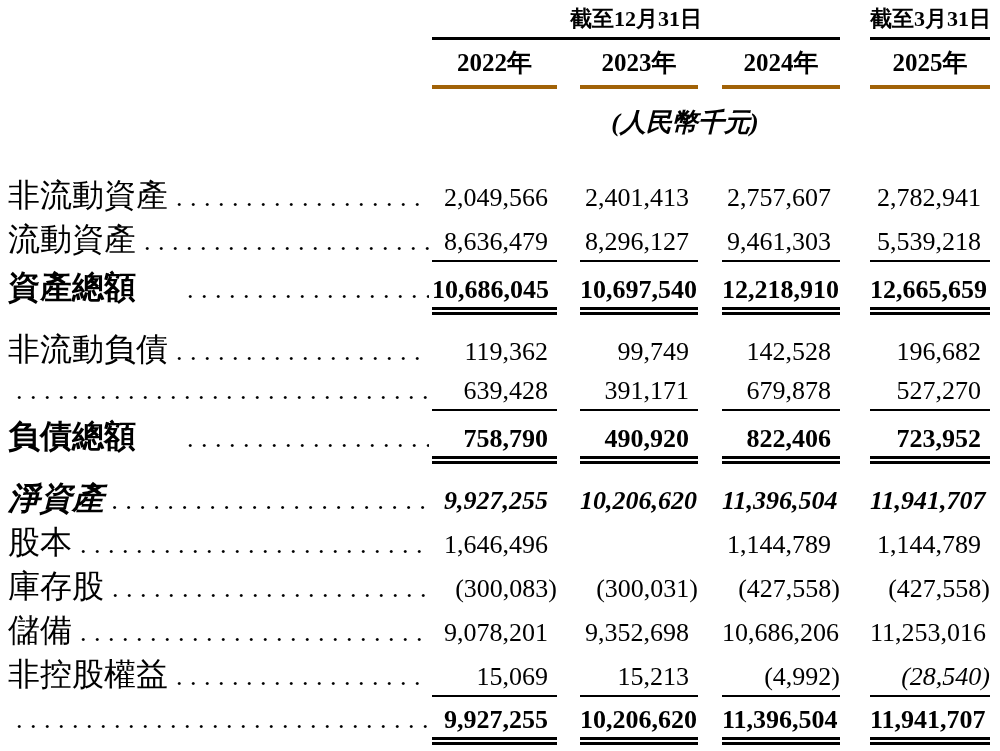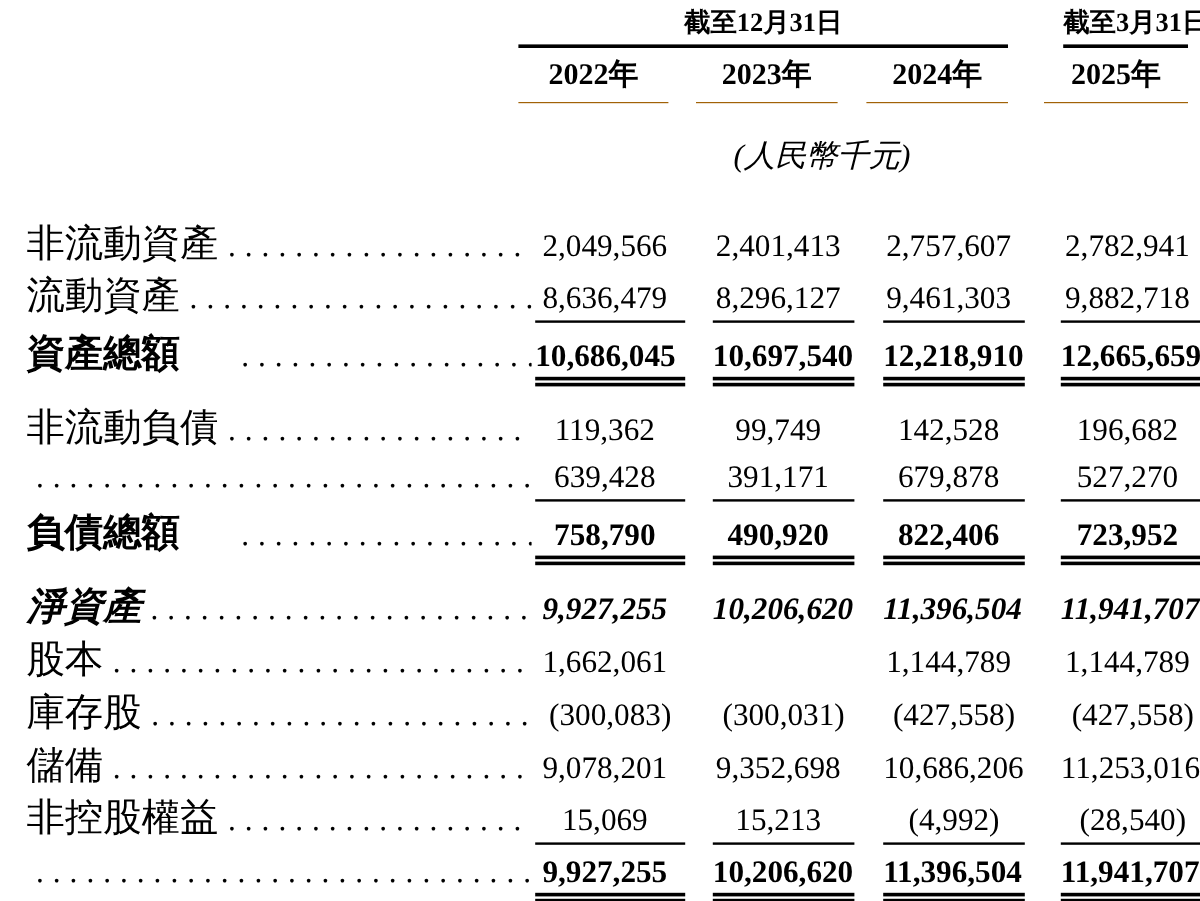--- a/index.html
+++ b/index.html
@@ -13,50 +13,50 @@
 
   .grid{display:grid;grid-template-columns:var(--cols);}
 
   
   .hdr-group{padding-top:7px;}
   .hgroup{
     font-weight:bold;font-size:22px;line-height:1.1;text-align:center;
     white-space:nowrap;padding-bottom:6px;border-bottom:3px solid #000;
   }
   .hg1{grid-column:2/7;}
-  .hg2{grid-column:8/9;margin-left:16px;}
+  .hg2{grid-column:8/9;}
   .hdr-years{margin-top:9px;}
   .yr{
     font-weight:bold;font-size:25px;line-height:1.1;text-align:center;
-    padding-bottom:8px;border-bottom:1px solid #a16207;white-space:nowrap;
+    padding-bottom:8px;border-bottom:4px solid #a16207;white-space:nowrap;
   }
   .yr.c1{grid-column:2}.yr.c2{grid-column:4}.yr.c3{grid-column:6}.yr.c4{grid-column:8}
-  .hdr-note{margin-top:30px;}
+  .hdr-note{margin-top:20px;font-weight:bold;}
   .note{
     grid-column:2/9;text-align:center;font-style:italic;font-size:26px;
     transform:translateX(-26px);line-height:1.1;
   }
 
   
-  .rows{margin-top:38px;margin-left:14px;}
+  .rows{margin-top:38px;}
   .row{
     display:grid;grid-template-columns:var(--cols);
     align-items:baseline;padding:3px 0 5px;
   }
   .label-cell{
     grid-column:1;display:flex;align-items:baseline;overflow:hidden;
     white-space:nowrap;padding-left:8px;padding-right:3px;
     font-size:32px;line-height:1.12;
   }
   .leader{
     flex:1;overflow:hidden;white-space:nowrap;margin-left:8px;
     font-size:26px;font-weight:normal;letter-spacing:0.5px;
   }
   .val{
-    text-align:center;font-size:26px;line-height:1.12;white-space:nowrap;
+    text-align:right;font-size:26px;line-height:1.12;white-space:nowrap;
     padding-right:9px;
   }
   .val.c1{grid-column:2}.val.c2{grid-column:4}.val.c3{grid-column:6}.val.c4{grid-column:8}
 
   .row.ruled .val{border-bottom:2.5px solid #000;padding-bottom:4px;}
   .row.bold .label-cell,.row.bold .val{font-weight:bold;font-style:italic;}
   .row.total .label-cell,.row.total .val{font-weight:bold;gap:43px;}
   .row.total .val{border-bottom:8px double #000;padding-bottom:3px;}
   .row.total{margin-bottom:9px;}
 </style>
@@ -94,21 +94,21 @@
     </div>
 
     <div class="row ruled">
       <div class="label-cell">
         <span class="lbl">流動資產</span>
         <span class="leader">. . . . . . . . . . . . . . . . . . . . . . . . . . . . . . . . . . . . . . . . . . . . . . . . . . . . . . . . . . . . </span>
       </div>
       <div class="val c1">8,636,479</div>
       <div class="val c2">8,296,127</div>
       <div class="val c3">9,461,303</div>
-      <div class="val c4">9,882,718</div>
+      <div class="val c4">5,539,218</div>
     </div>
 
     <div class="row total">
       <div class="label-cell">
         <span class="lbl">資產總額</span>
         <span class="leader">. . . . . . . . . . . . . . . . . . . . . . . . . . . . . . . . . . . . . . . . . . . . . . . . . . . . . . . . . . . . </span>
       </div>
       <div class="val c1">10,686,045</div>
       <div class="val c2">10,697,540</div>
       <div class="val c3">12,218,910</div>
@@ -156,21 +156,21 @@
       <div class="val c2">10,206,620</div>
       <div class="val c3">11,396,504</div>
       <div class="val c4">11,941,707</div>
     </div>
 
     <div class="row">
       <div class="label-cell">
         <span class="lbl">股本</span>
         <span class="leader">. . . . . . . . . . . . . . . . . . . . . . . . . . . . . . . . . . . . . . . . . . . . . . . . . . . . . . . . . . . . </span>
       </div>
-      <div class="val c1">1,662,061</div>
+      <div class="val c1">1,646,496</div>
       <div class="val c3">1,144,789</div>
       <div class="val c4">1,144,789</div>
     </div>
 
     <div class="row">
       <div class="label-cell">
         <span class="lbl">庫存股</span>
         <span class="leader">. . . . . . . . . . . . . . . . . . . . . . . . . . . . . . . . . . . . . . . . . . . . . . . . . . . . . . . . . . . . </span>
       </div>
       <div class="val c1" style="padding-right: 0px;">(300,083)</div>
@@ -191,21 +191,21 @@
     </div>
 
     <div class="row ruled">
       <div class="label-cell">
         <span class="lbl">非控股權益</span>
         <span class="leader">. . . . . . . . . . . . . . . . . . . . . . . . . . . . . . . . . . . . . . . . . . . . . . . . . . . . . . . . . . . . </span>
       </div>
       <div class="val c1">15,069</div>
       <div class="val c2">15,213</div>
       <div class="val c3" style="padding-right: 0px;">(4,992)</div>
-      <div class="val c4" style="padding-right: 0px;">(28,540)</div>
+      <div class="val c4" style="padding-right: 0px; font-style: italic;">(28,540)</div>
     </div>
 
     <div class="row total">
       <div class="label-cell">
         <span class="leader">. . . . . . . . . . . . . . . . . . . . . . . . . . . . . . . . . . . . . . . . . . . . . . . . . . . . . . . . . . . . </span>
       </div>
       <div class="val c1">9,927,255</div>
       <div class="val c2">10,206,620</div>
       <div class="val c3">11,396,504</div>
       <div class="val c4">11,941,707</div>

